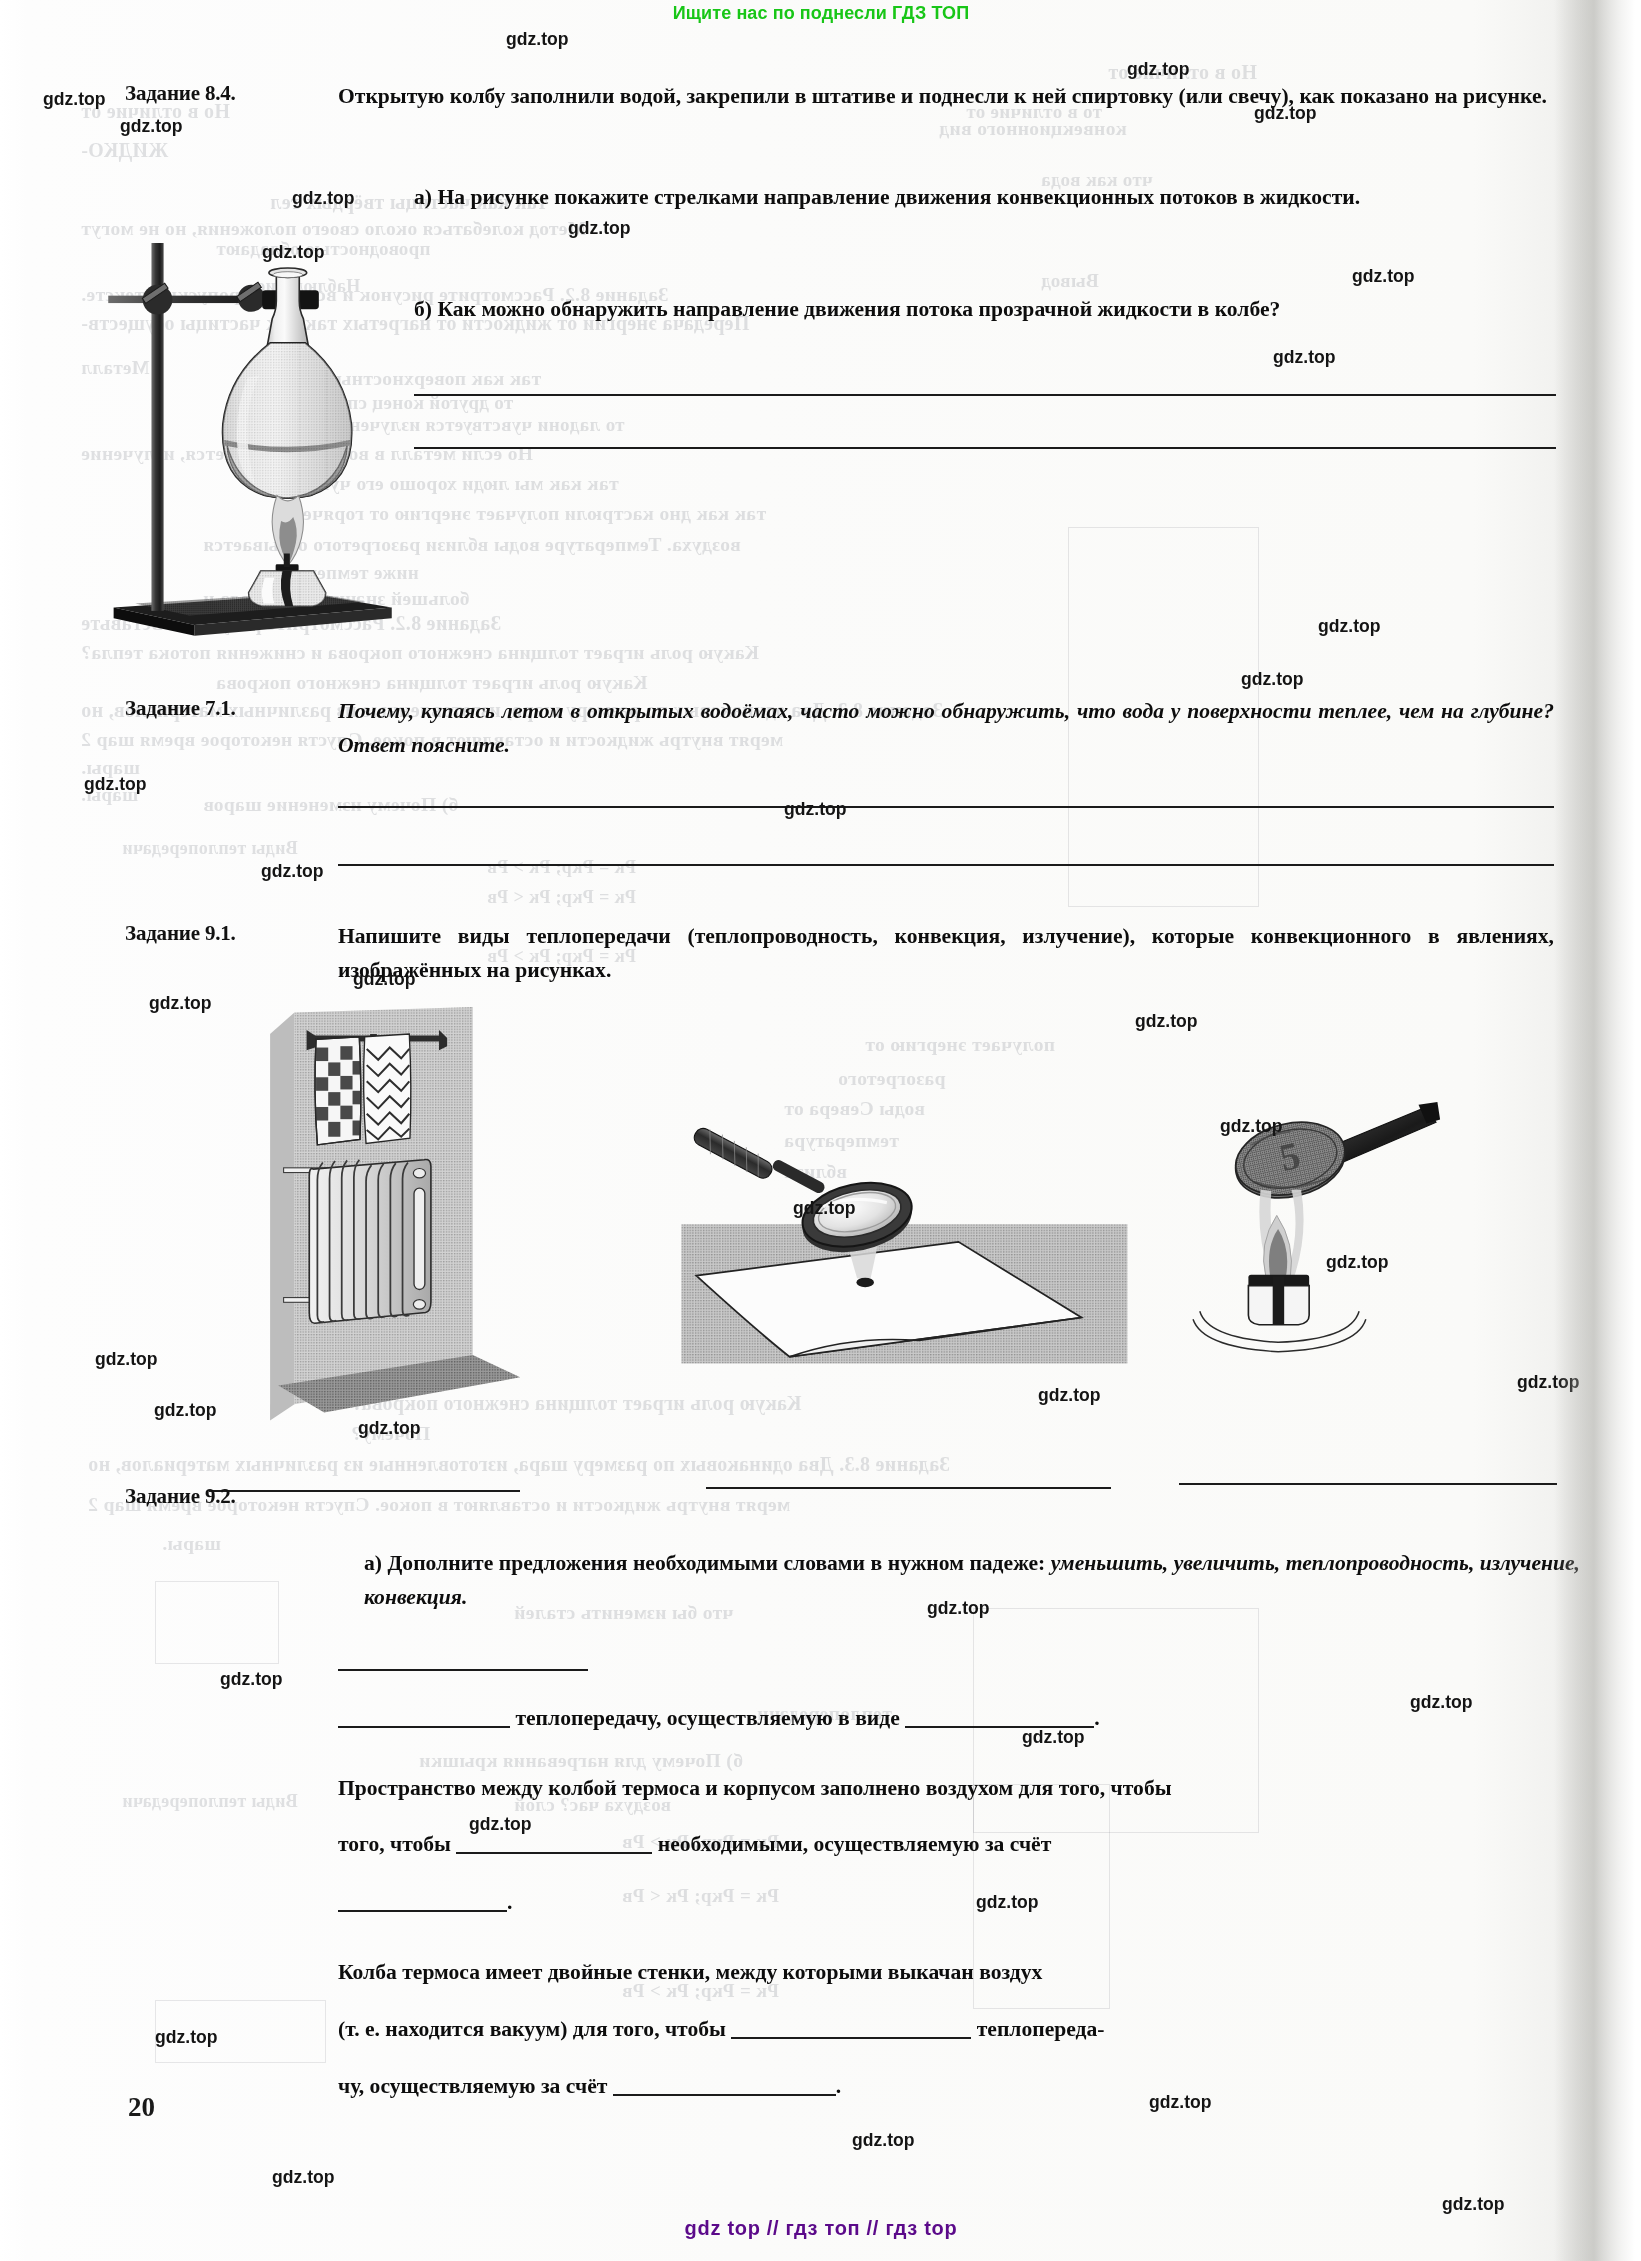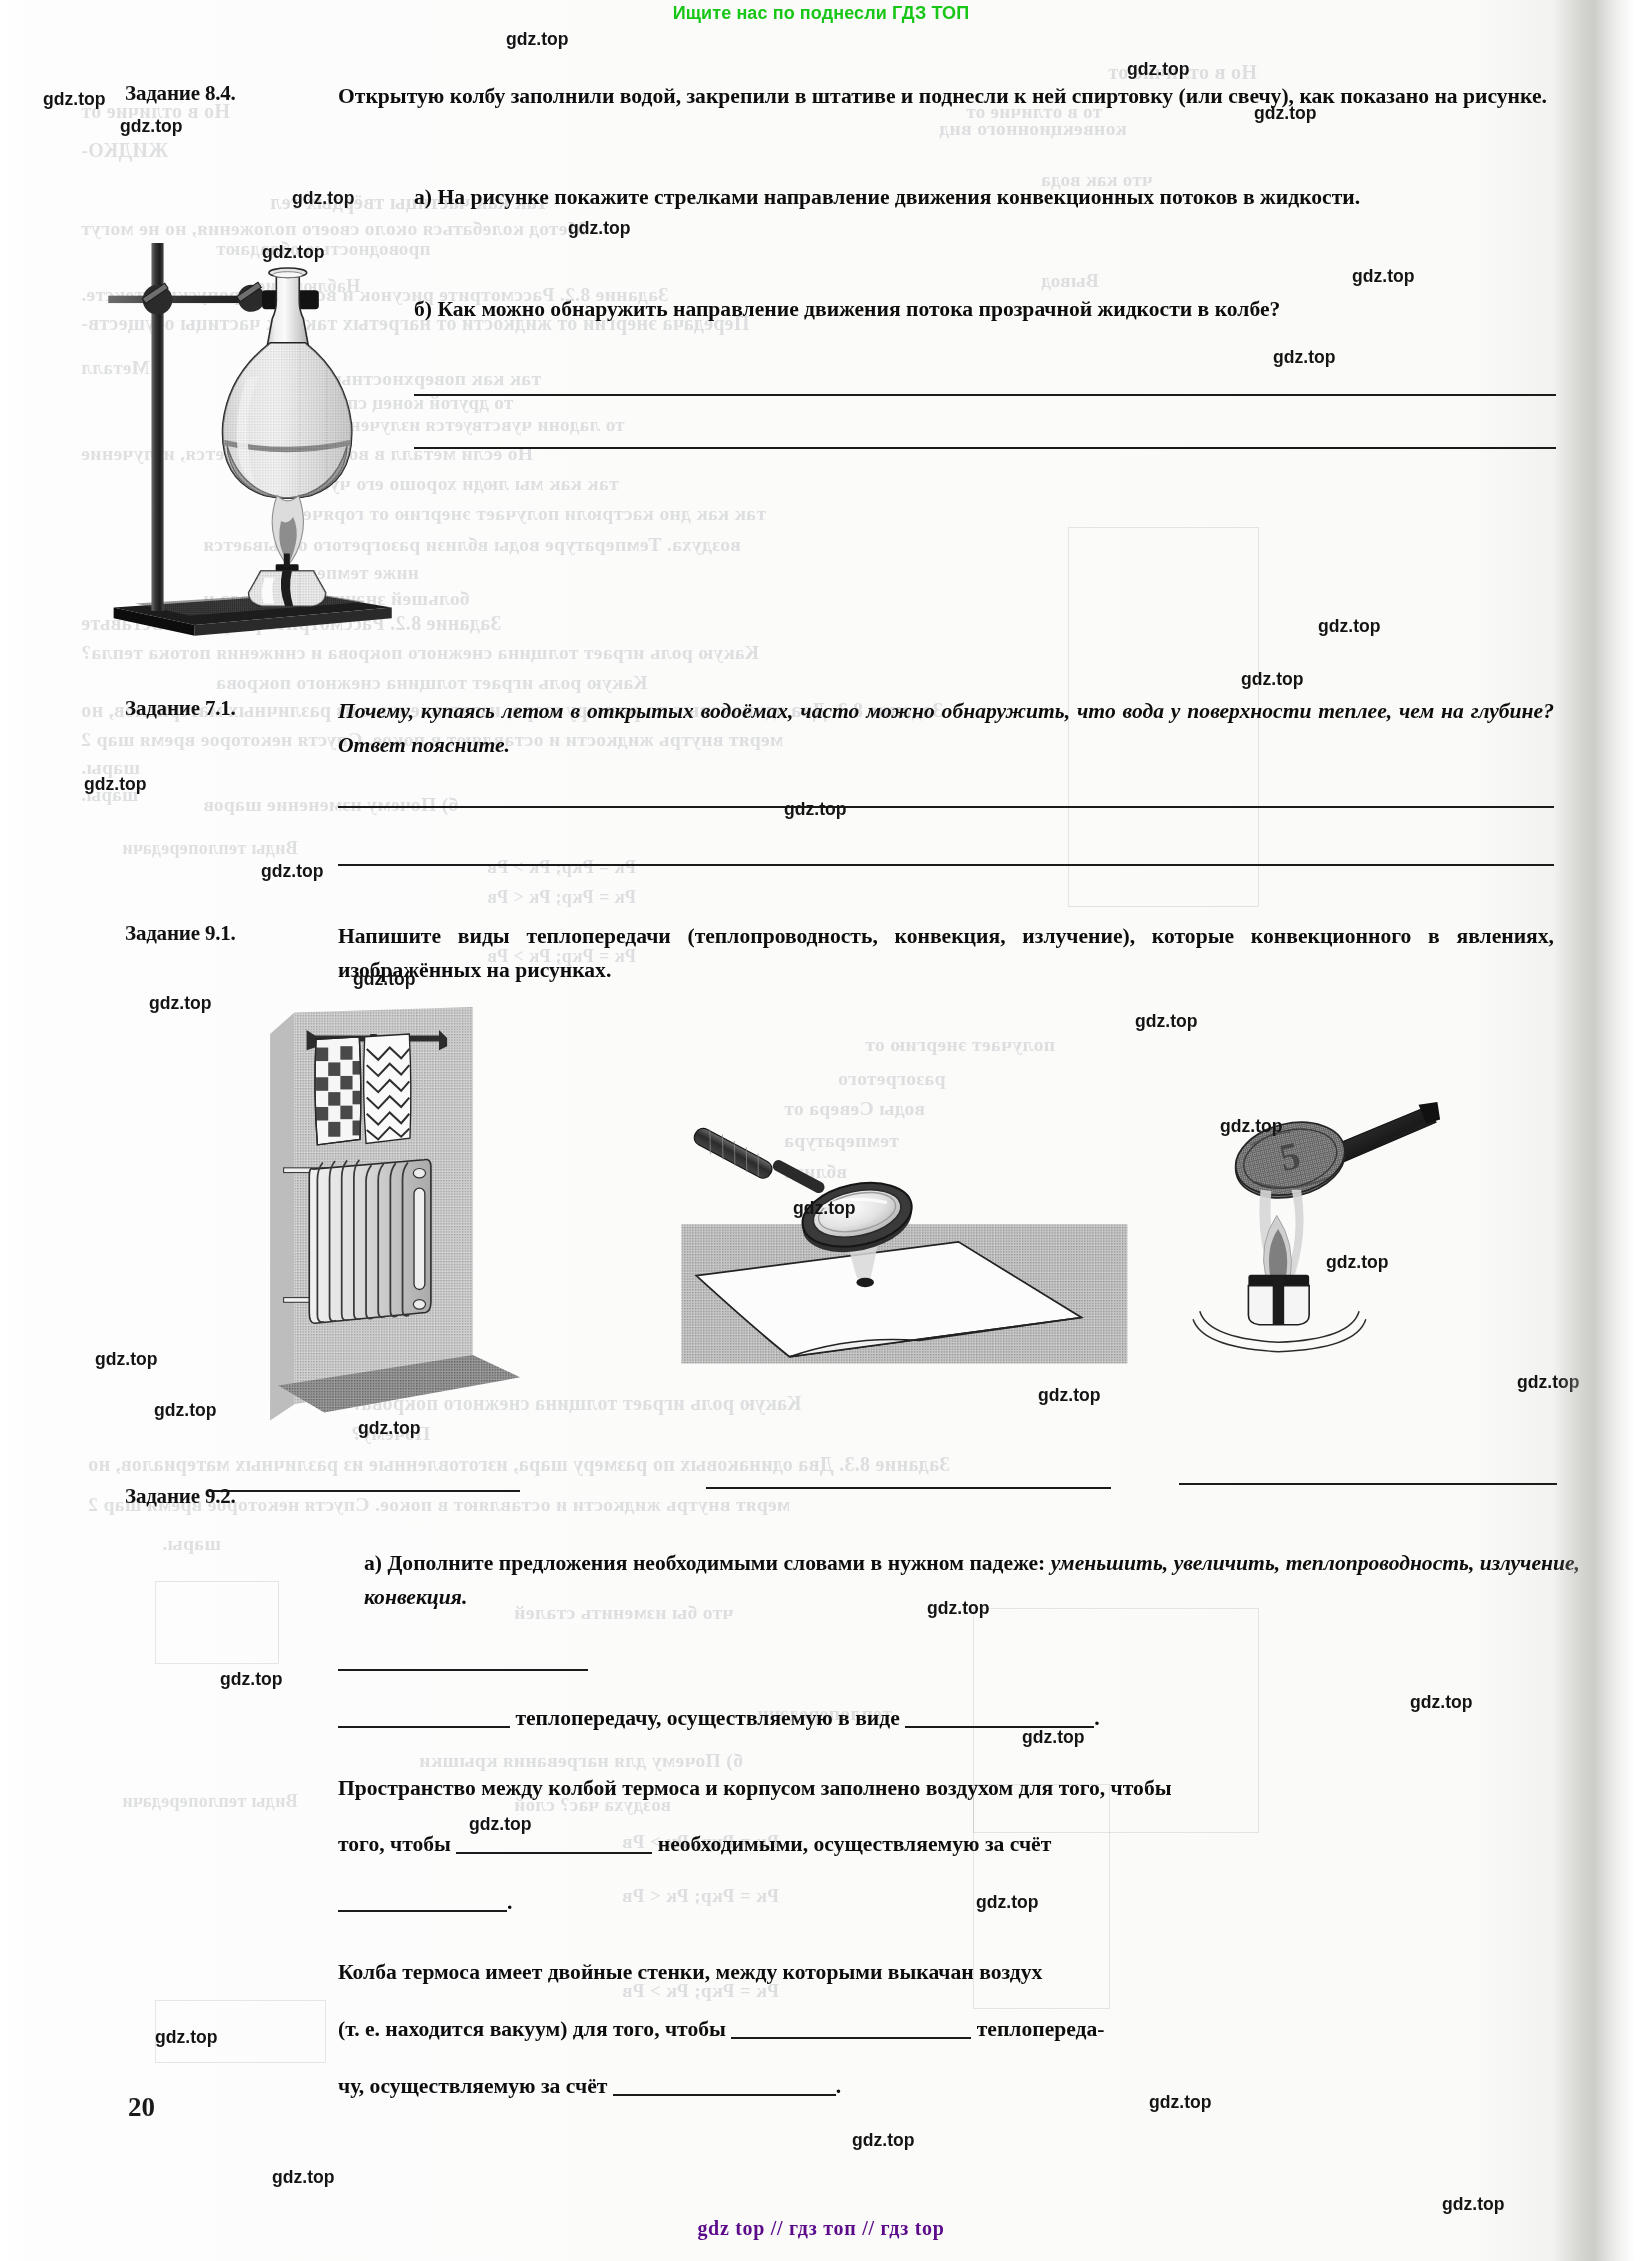--- a/index.html
+++ b/index.html
@@ -22,21 +22,21 @@
 
   
   .banner{
     position:absolute;top:3.4px;left:0;width:1642px;text-align:center;
     color:#18c617;font-family:"Liberation Sans","DejaVu Sans",sans-serif;
     font-size:18px;font-weight:600;letter-spacing:0.1px;
   }
   
   .footer{
     position:absolute;top:2217px;left:0;width:1642px;text-align:center;
-    color:#5b0a8a;font-family:Liberation Serif, serif;
+    color:#5b0a8a;font-family:Liberation Sans, sans-serif;
     font-size:20px;font-weight:600;letter-spacing:0.7px;
   }
 
   
   .wm{
     position:absolute;color:#141414;font-family:"Liberation Sans","DejaVu Sans",sans-serif;
     font-size:17.6px;font-weight:600;white-space:nowrap;pointer-events:none;
     transform:scaleY(1.08);
   }
 

